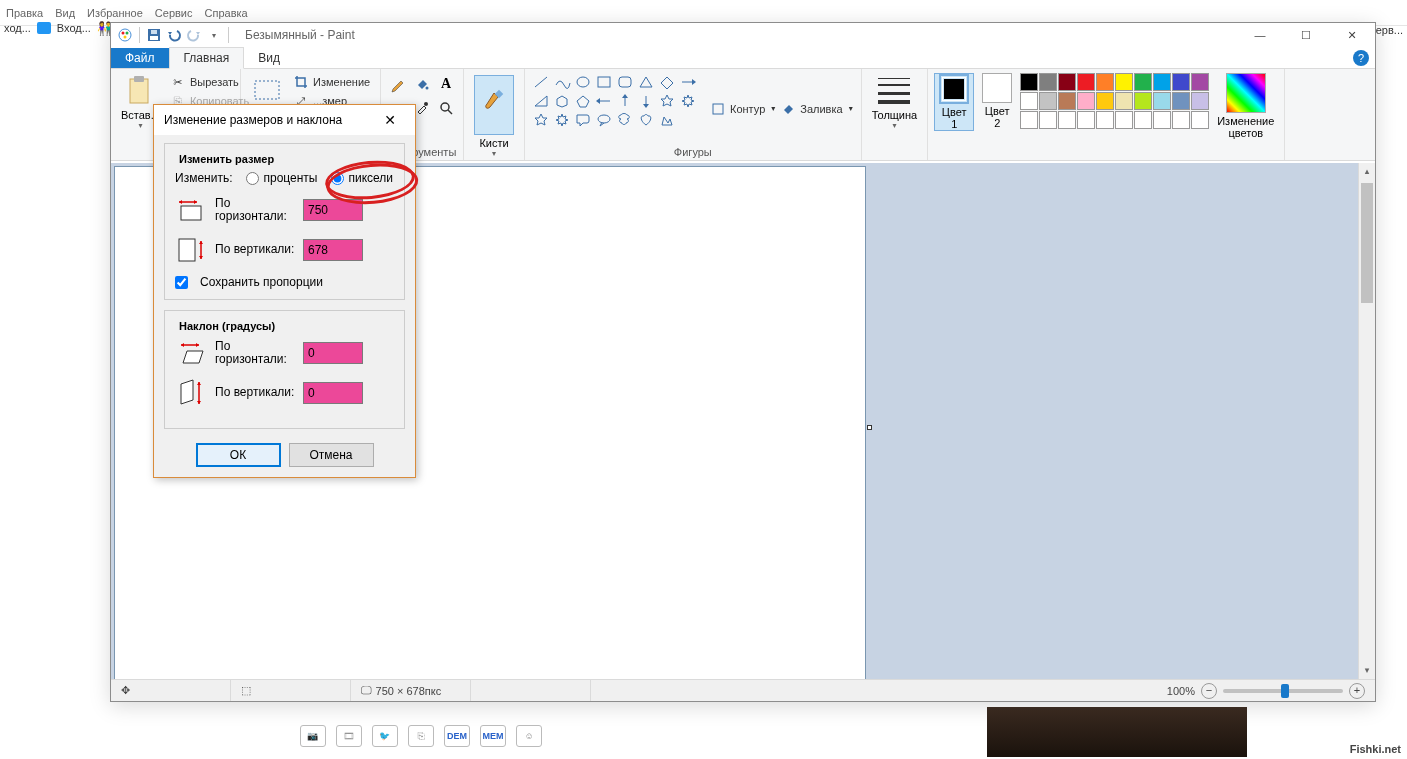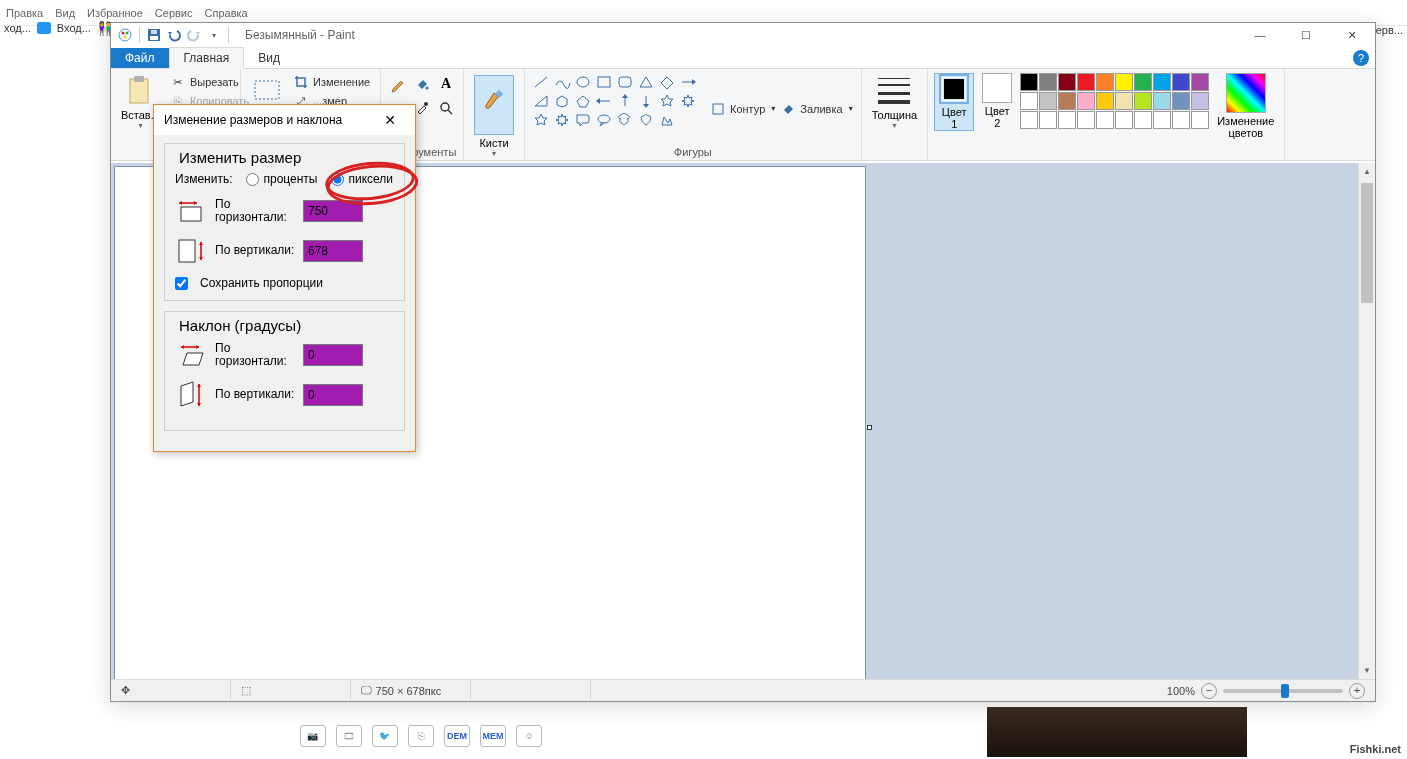--- a/index.html
+++ b/index.html
@@ -79,27 +79,27 @@
 .slider { width: 120px; height: 4px; background: #c1c1c1; position: relative; border-radius: 2px; }
 .slider .sthumb { position: absolute; left: 58px; top: -5px; width: 8px; height: 14px; background: #1979ca; border-radius: 2px; }
 .zbtn { width: 16px; height: 16px; border: 1px solid #999; border-radius: 50%; text-align: center; line-height: 13px; font-size: 11px; }
 
 
 .dialog { position: absolute; left: 153px; top: 104px; width: 263px; background: #f0f0f0; border: 1px solid #d98b3a; box-shadow: 2px 2px 8px rgba(0,0,0,.25); z-index: 100; }
 .dlg-title { height: 30px; background: #fff; display: flex; align-items: center; padding: 0 10px; font-size: 12px; }
 .dlg-close { margin-left: auto; width: 30px; text-align: center; font-size: 14px; cursor: pointer; }
 .dlg-body { padding: 8px 10px 10px 10px; }
 .fieldset { border: 1px solid #ccc; padding: 8px 10px 10px 10px; margin-bottom: 10px; background: #f0f0f0; }
-.fieldset .legend { font-size: 15px; color: #000; margin: -14px 0 6px 0; background: #f0f0f0; display: inline-block; padding: 0 4px; }
+.fieldset .legend { font-size: 11px; color: #000; margin: -14px 0 6px 0; background: #f0f0f0; display: inline-block; padding: 0 4px; font-weight: bold; }
 .radiorow { display: flex; align-items: center; gap: 14px; font-size: 12px; margin-bottom: 10px; position: relative; }
 .radiorow label { display: flex; align-items: center; gap: 4px; }
 .formrow { display: flex; align-items: center; gap: 8px; margin-bottom: 10px; }
 .formrow .ficon { width: 32px; height: 30px; display: flex; align-items: center; justify-content: center; position: relative; }
 .formrow .flabel { width: 80px; font-size: 12px; line-height: 1.1; }
-.formrow input[type=text] { width: 60px; height: 22px; border: 1px solid #7a7a7a; padding: 0 4px; font-size: 12px; background: #a21caf; }
+.formrow input[type=text] { width: 60px; height: 22px; border: 1px solid #7a7a7a; padding: 0 4px; font-size: 12px; background: #ec4899; }
 .chkrow { display: flex; align-items: center; gap: 12px; font-size: 12px; }
 .dlg-btns { display: flex; justify-content: center; gap: 8px; padding-top: 4px; }
 .dlg-btns button { width: 85px; height: 24px; font-size: 12px; background: #e1e1e1; border: 1px solid #adadad; cursor: pointer; }
 .dlg-btns button.primary { border: 2px solid #0078d7; background: #e5f1fb; }
 
 .redcircle { position: absolute; border: 3px solid #d82020; border-radius: 50%; width: 90px; height: 38px; left: 150px; top: -10px; transform: rotate(-5deg); pointer-events: none; }
 .redcircle::after { content: ""; position: absolute; border: 3px solid #d82020; border-radius: 50%; width: 86px; height: 34px; left: -2px; top: 0; }
 
 svg { overflow: visible; }
 
@@ -606,20 +606,24 @@
           <svg width="32" height="30">
               <polygon points="6,6 18,2 18,22 6,26" fill="#fff" stroke="#333"></polygon>
               <line x1="24" y1="4" x2="24" y2="26" stroke="#d00" stroke-width="1.5"></line>
               <path d="M24 4l-2 3h4z M24 26l-2-3h4z" fill="#d00"></path>
             </svg>
         </div>
         <div class="flabel">По вертикали:</div>
         <input type="text" value="0" style="">
       </div>
     </div>
+    <div class="dlg-btns">
+      <button class="primary">ОК</button>
+      <button>Отмена</button>
+    </div>
   </div>
 </div>
 
 <div class="overlaybar">
   <div class="oitem">📷</div>
   <div class="oitem">🎞</div>
   <div class="oitem">🐦</div>
   <div class="oitem">⎘</div>
   <div class="oitem" style="color:#2962c9;font-weight:bold;">DEM</div>
   <div class="oitem" style="color:#2962c9;font-weight:bold;">MEM</div>

